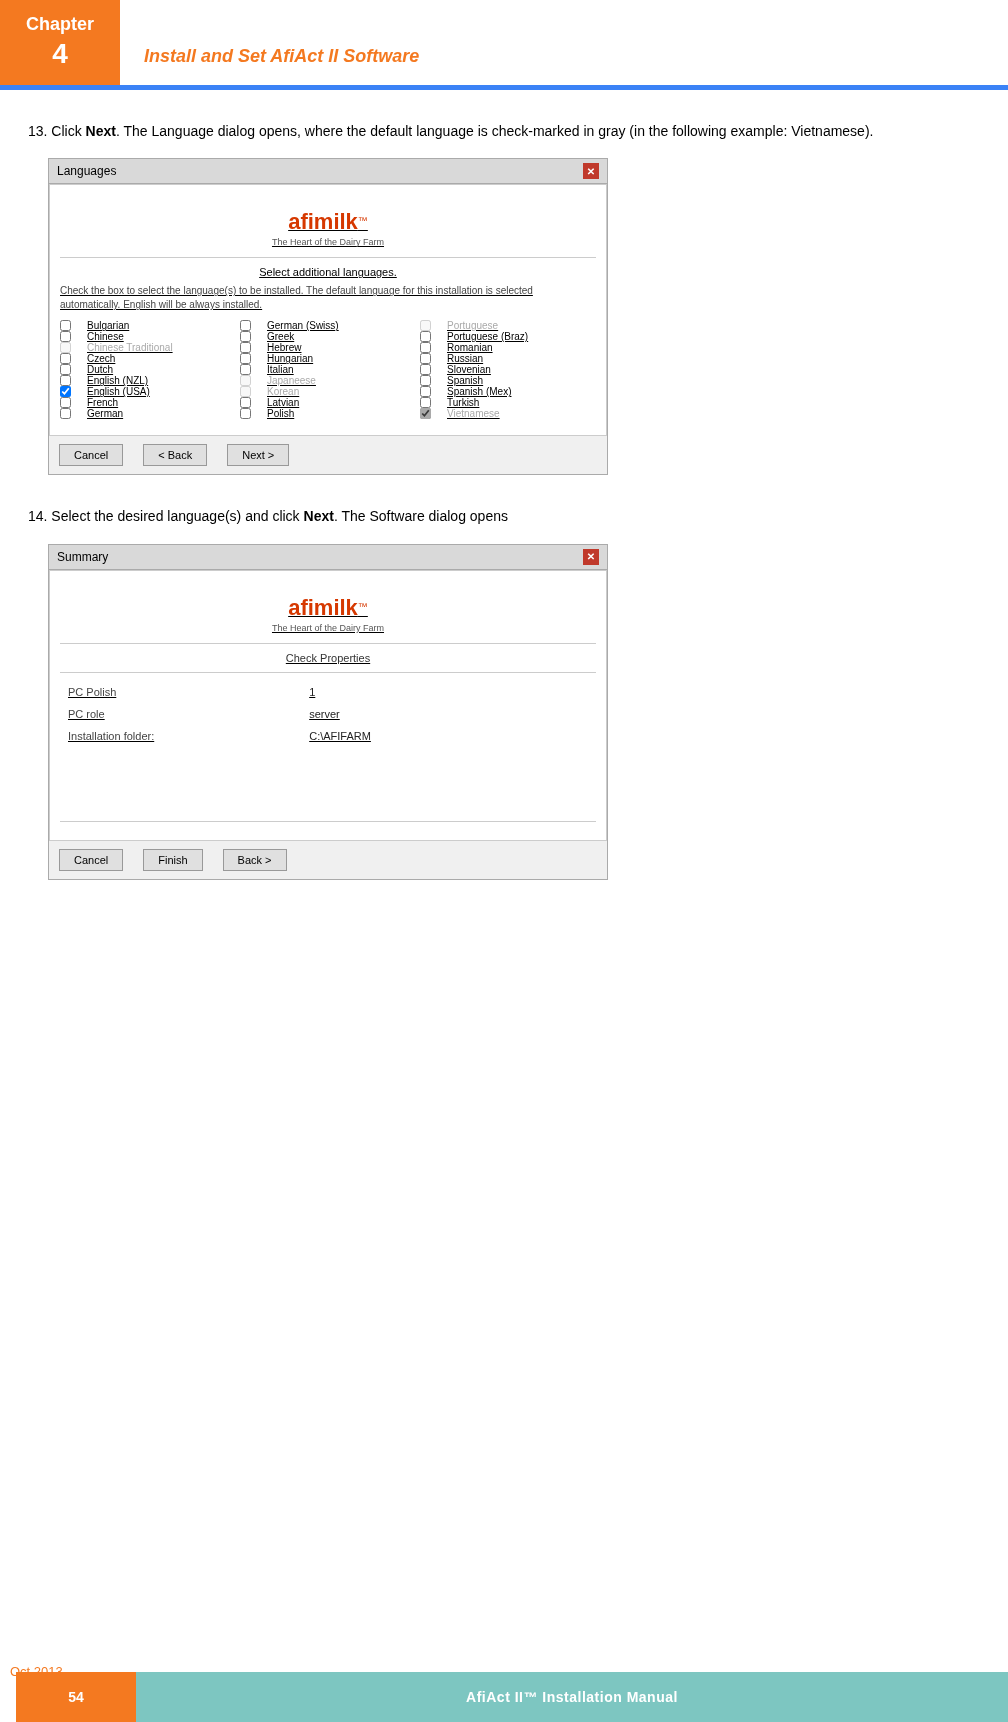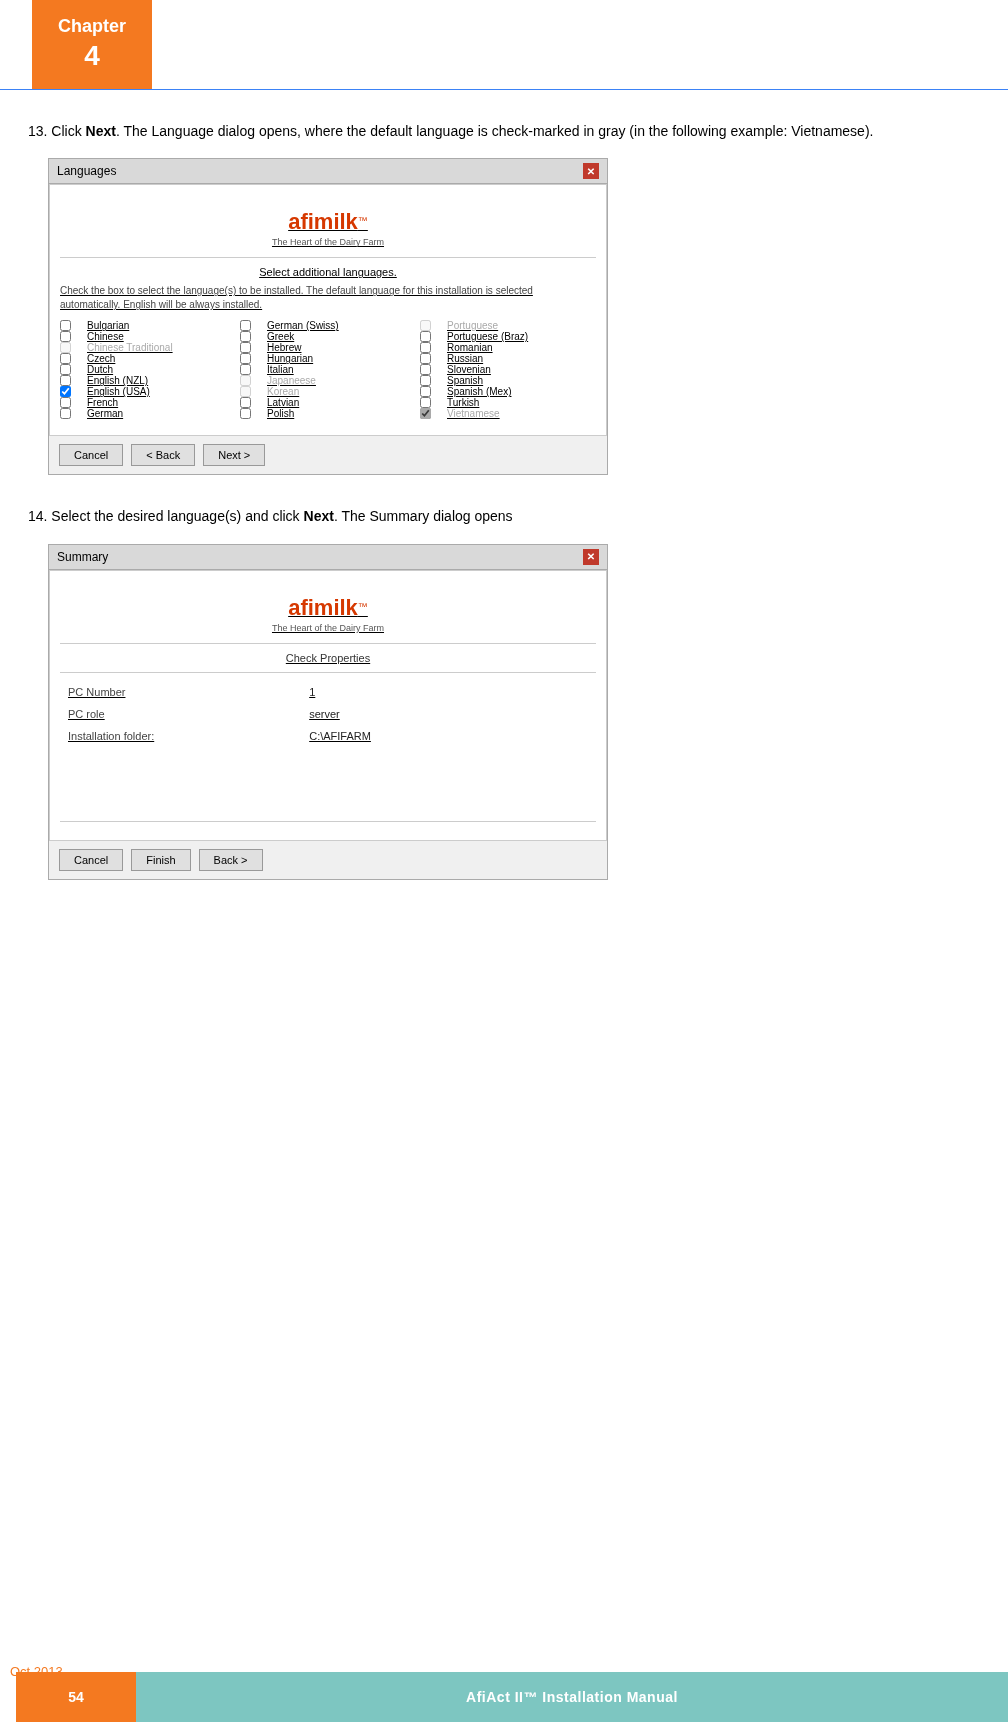--- a/index.html
+++ b/index.html
@@ -9,23 +9,22 @@
       background: #fff;
       width: 1008px;
       min-height: 1722px;
       position: relative;
     }
 
     
     .header {
       display: flex;
       align-items: stretch;
-      border-bottom: 1px solid #3b82f6;
+      border-bottom: 5px solid #3b82f6;
       height: 90px;
-      padding-left: 32px;
     }
     .chapter-box {
       background: #f47920;
       color: #fff;
       font-weight: bold;
       text-align: center;
       width: 120px;
       min-width: 120px;
       display: flex;
       flex-direction: column;
@@ -150,21 +149,21 @@
     .lang-item.checked-gray {
       color: #999;
     }
     .lang-item.checked-gray input[type="checkbox"] {
       accent-color: #999;
     }
 
     
     .dialog-footer {
       display: flex;
-      gap: 8px;
+      gap: 20px;
       padding: 8px 10px;
       background: #f0f0f0;
     }
     .dialog-btn {
       background: #e0e0e0;
       border: 1px solid #999;
       padding: 4px 14px;
       font-size: 11px;
       cursor: pointer;
       font-family: Arial, sans-serif;
@@ -239,20 +238,21 @@
     }
   </style>
 </head>
 <body>
 
 <div class="header">
   <div class="chapter-box">
     <span>Chapter</span>
     <span class="chapter-num">4</span>
   </div>
+  <div class="header-title">Install and Set AfiAct II Software</div>
 </div>
 
 <div class="content">
 
   <div class="step">
     <p class="step-text">
       <span>13. </span>
       <span>Click </span><strong>Next</strong><span>. The Language dialog opens, where the default language is check-marked in gray (in the following example: Vietnamese).</span>
     </p>
 
@@ -395,42 +395,42 @@
         <button class="dialog-btn">Cancel</button>
         <button class="dialog-btn">&lt; Back</button>
         <button class="dialog-btn">Next &gt;</button>
       </div>
     </div>
   </div>
 
   <div class="step">
     <p class="step-text">
       <span>14. </span>
-      <span>Select the desired language(s) and click </span><strong>Next</strong><span>. The Summary dialog opens</span>
+      <span>Select the desired language(s) and click </span><strong>Next</strong><span>. The Software dialog opens</span>
     </p>
 
     <div class="dialog-screenshot">
       <div class="dialog-titlebar">
         <span>Summary</span>
         <button class="close-btn">✕</button>
       </div>
       <div class="dialog-body">
         <div class="afimilk-logo">
           <div>
             <span style="font-size:22px;font-weight:bold;color:#d63800;font-family:'Arial Black',Arial,sans-serif;">afimilk</span><span style="font-size:10px;vertical-align:super;color:#d63800;">™</span>
           </div>
           <span class="logo-sub">The Heart of the Dairy Farm</span>
         </div>
         <hr class="dialog-separator">
         <p class="summary-section-title">Check Properties</p>
         <hr class="dialog-separator">
         <table class="summary-table">
           <tbody>
             <tr>
-              <td>PC Number</td>
+              <td>PC Polish</td>
               <td>1</td>
             </tr>
             <tr>
               <td>PC role</td>
               <td>server</td>
             </tr>
             <tr>
               <td>Installation folder:</td>
               <td>C:\AFIFARM</td>
             </tr>

